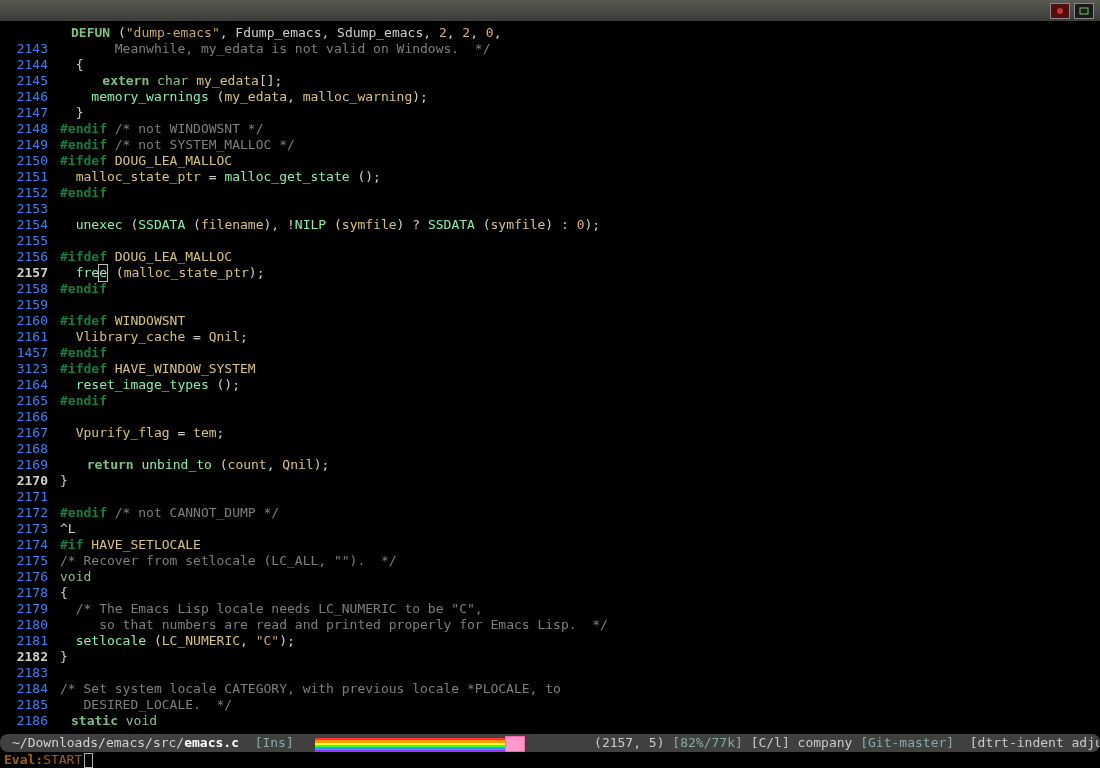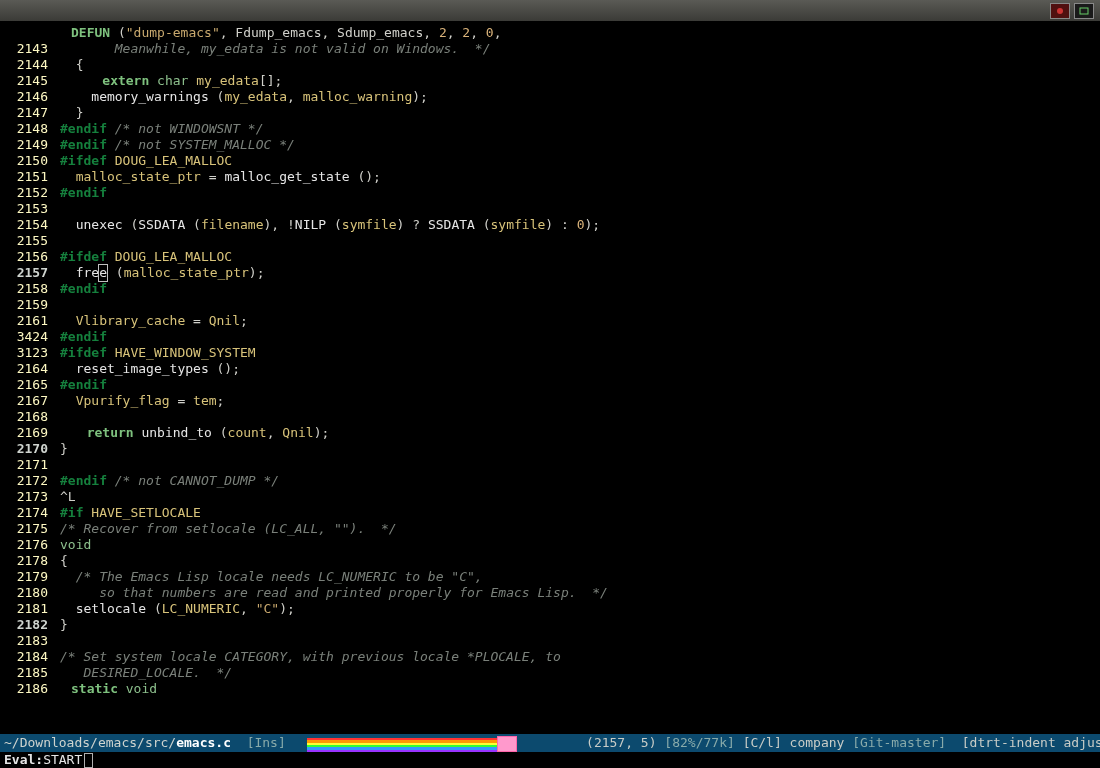--- a/index.html
+++ b/index.html
@@ -5,40 +5,40 @@
   html,body{margin:0;padding:0;width:1100px;height:768px;background:#000;overflow:hidden;
     font-family:"DejaVu Sans Mono","Menlo","Consolas",monospace;font-size:13px;line-height:16px;
     color:#c5c8c6;}
   .titlebar{height:21px;background:linear-gradient(#5a5a55,#3b3b37);border-bottom:1px solid #2a2a27;
     display:flex;justify-content:flex-end;align-items:center;padding-right:6px;gap:4px;}
   .tb-btn{width:18px;height:14px;border:1px solid #888;background:#1a1a1a;display:flex;align-items:center;justify-content:center;}
   .tb-btn.close{background:#501010;}
   .tb-btn svg{display:block}
   .editor{position:absolute;top:21px;left:0;right:0;bottom:32px;overflow:hidden;background:#000;padding-top:4px;}
   .line{white-space:pre;display:flex;}
-  .gutter{display:inline-block;width:48px;text-align:right;padding-right:12px;color:#fef9c3;flex:none;}
+  .gutter{display:inline-block;width:48px;text-align:right;padding-right:12px;color:#3b82f6;flex:none;}
   .gutter.hl{color:#cfd4cf;font-weight:bold;text-align:right;}
   .code{flex:1}
   .kw{color:#7ec17e;font-weight:bold;padding-left:11px;}   
   .pp{color:#15803d;font-weight:bold;}    
-  .fn{color:#e5e5e5;}                     
+  .fn{color:#86efac;}                     
   .id{color:#d8c37a;}                     
-  .cm{color:#7a807a;font-style:italic;}   
+  .cm{color:#7a807a;}   
   .st{color:#c9a96e;}                     
   .nu{color:#dab37a;}                     
   .pl{color:#d0d0ca;}                     
   .ty{color:#8dc08d;}                     
   .cursorbox{display:inline-block;border:1px solid #c0c0c0;margin:-1px 0 -1px -1px;}
-  .modeline{position:absolute;left:0;right:0;bottom:16px;height:18px;background:#0c4a6e;color:#c8ccc7;
-    display:flex;align-items:center;padding:0 4px;font-size:13px;white-space:nowrap;overflow:hidden;}
+  .modeline{position:absolute;left:0;right:0;bottom:16px;height:18px;background:#404040;color:#c8ccc7;
+    display:flex;align-items:center;padding:0 12px;font-size:13px;white-space:nowrap;overflow:hidden;border-radius:8px;}
   .modeline .path{color:#cfd4cf;}
   .modeline .fname{color:#fff;font-weight:bold;text-align:center;}
   .modeline .bracket{color:#8aa;}
   .nyan{display:inline-block;height:14px;margin:0 6px;}
-  .minibuf{position:absolute;left:0;right:16px;bottom:0;height:16px;background:#000;color:#e5e5e5;
+  .minibuf{position:absolute;left:0;right:16px;bottom:0;height:16px;background:#000;color:#a16207;
     padding:0 4px;display:flex;align-items:center;}
   .minibuf .caret{display:inline-block;width:7px;height:13px;border:1px solid #b0b0b0;margin-left:2px;}
   .rainbow{display:inline-block;height:14px;width:190px;
     background:linear-gradient(#f33 0 16%,#f90 16% 33%,#ff3 33% 50%,#3f3 50% 66%,#39f 66% 83%,#93f 83% 100%);}
   .nyancat{display:inline-block;width:18px;height:14px;background:#f9c;border:1px solid #f6a;position:relative;top:0;}
 </style>
 </head>
 <body>
 
 <div class="titlebar">
@@ -66,25 +66,27 @@
     <div class="line"><span class="gutter">2150</span><span class="code"><span class="pp">#ifdef</span><span class="pl"> </span><span class="id">DOUG_LEA_MALLOC</span></span></div>
     <div class="line"><span class="gutter">2151</span><span class="code"><span class="pl">  </span><span class="id">malloc_state_ptr</span><span class="pl"> = </span><span class="fn">malloc_get_state</span><span class="pl"> ();</span></span></div>
     <div class="line"><span class="gutter">2152</span><span class="code"><span class="pp">#endif</span></span></div>
     <div class="line"><span class="gutter">2153</span><span class="code"><span class="pl"></span></span></div>
     <div class="line"><span class="gutter">2154</span><span class="code"><span class="pl">  </span><span class="fn">unexec</span><span class="pl"> (</span><span class="fn">SSDATA</span><span class="pl"> (</span><span class="id">filename</span><span class="pl">), !</span><span class="fn">NILP</span><span class="pl"> (</span><span class="id">symfile</span><span class="pl">) ? </span><span class="fn">SSDATA</span><span class="pl"> (</span><span class="id">symfile</span><span class="pl">) : </span><span class="nu">0</span><span class="pl">);</span></span></div>
     <div class="line"><span class="gutter">2155</span><span class="code"><span class="pl"></span></span></div>
     <div class="line"><span class="gutter">2156</span><span class="code"><span class="pp">#ifdef</span><span class="pl"> </span><span class="id">DOUG_LEA_MALLOC</span></span></div>
     <div class="line"><span class="gutter hl">2157</span><span class="code"><span class="pl">  </span><span class="fn">fre</span><span class="fn cursorbox">e</span><span class="pl"> (</span><span class="id">malloc_state_ptr</span><span class="pl">);</span></span></div>
     <div class="line"><span class="gutter">2158</span><span class="code"><span class="pp">#endif</span></span></div>
     <div class="line"><span class="gutter">2159</span><span class="code"><span class="pl"></span></span></div>
+    <div class="line"><span class="gutter">2160</span><span class="code"><span class="pp">#ifdef</span><span class="pl"> </span><span class="id">WINDOWSNT</span></span></div>
     <div class="line"><span class="gutter">2161</span><span class="code"><span class="pl">  </span><span class="id">Vlibrary_cache</span><span class="pl"> = </span><span class="id">Qnil</span><span class="pl">;</span></span></div>
-    <div class="line"><span class="gutter">3424</span><span class="code"><span class="pp">#endif</span></span></div>
+    <div class="line"><span class="gutter">1457</span><span class="code"><span class="pp">#endif</span></span></div>
     <div class="line"><span class="gutter">3123</span><span class="code"><span class="pp">#ifdef</span><span class="pl"> </span><span class="id">HAVE_WINDOW_SYSTEM</span></span></div>
     <div class="line"><span class="gutter">2164</span><span class="code"><span class="pl">  </span><span class="fn">reset_image_types</span><span class="pl"> ();</span></span></div>
     <div class="line"><span class="gutter">2165</span><span class="code"><span class="pp">#endif</span></span></div>
+    <div class="line"><span class="gutter">2166</span><span class="code"><span class="pl"></span></span></div>
     <div class="line"><span class="gutter">2167</span><span class="code"><span class="pl">  </span><span class="id">Vpurify_flag</span><span class="pl"> = </span><span class="id">tem</span><span class="pl">;</span></span></div>
     <div class="line"><span class="gutter">2168</span><span class="code"><span class="pl"></span></span></div>
     <div class="line"><span class="gutter">2169</span><span class="code"><span class="pl">  </span><span class="kw">return</span><span class="pl"> </span><span class="fn">unbind_to</span><span class="pl"> (</span><span class="id">count</span><span class="pl">, </span><span class="id">Qnil</span><span class="pl">);</span></span></div>
     <div class="line"><span class="gutter hl">2170</span><span class="code"><span class="pl">}</span></span></div>
     <div class="line"><span class="gutter">2171</span><span class="code"><span class="pl"></span></span></div>
     <div class="line"><span class="gutter">2172</span><span class="code"><span class="pp">#endif</span><span class="pl"> </span><span class="cm">/* not CANNOT_DUMP */</span></span></div>
     <div class="line"><span class="gutter">2173</span><span class="code"><span class="pl">^L</span></span></div>
     <div class="line"><span class="gutter">2174</span><span class="code"><span class="pp">#if</span><span class="pl"> </span><span class="id">HAVE_SETLOCALE</span></span></div>
     <div class="line"><span class="gutter">2175</span><span class="code"><span class="cm">/* Recover from setlocale (LC_ALL, "").  */</span></span></div>
     <div class="line"><span class="gutter">2176</span><span class="code"><span class="ty">void</span></span></div>

